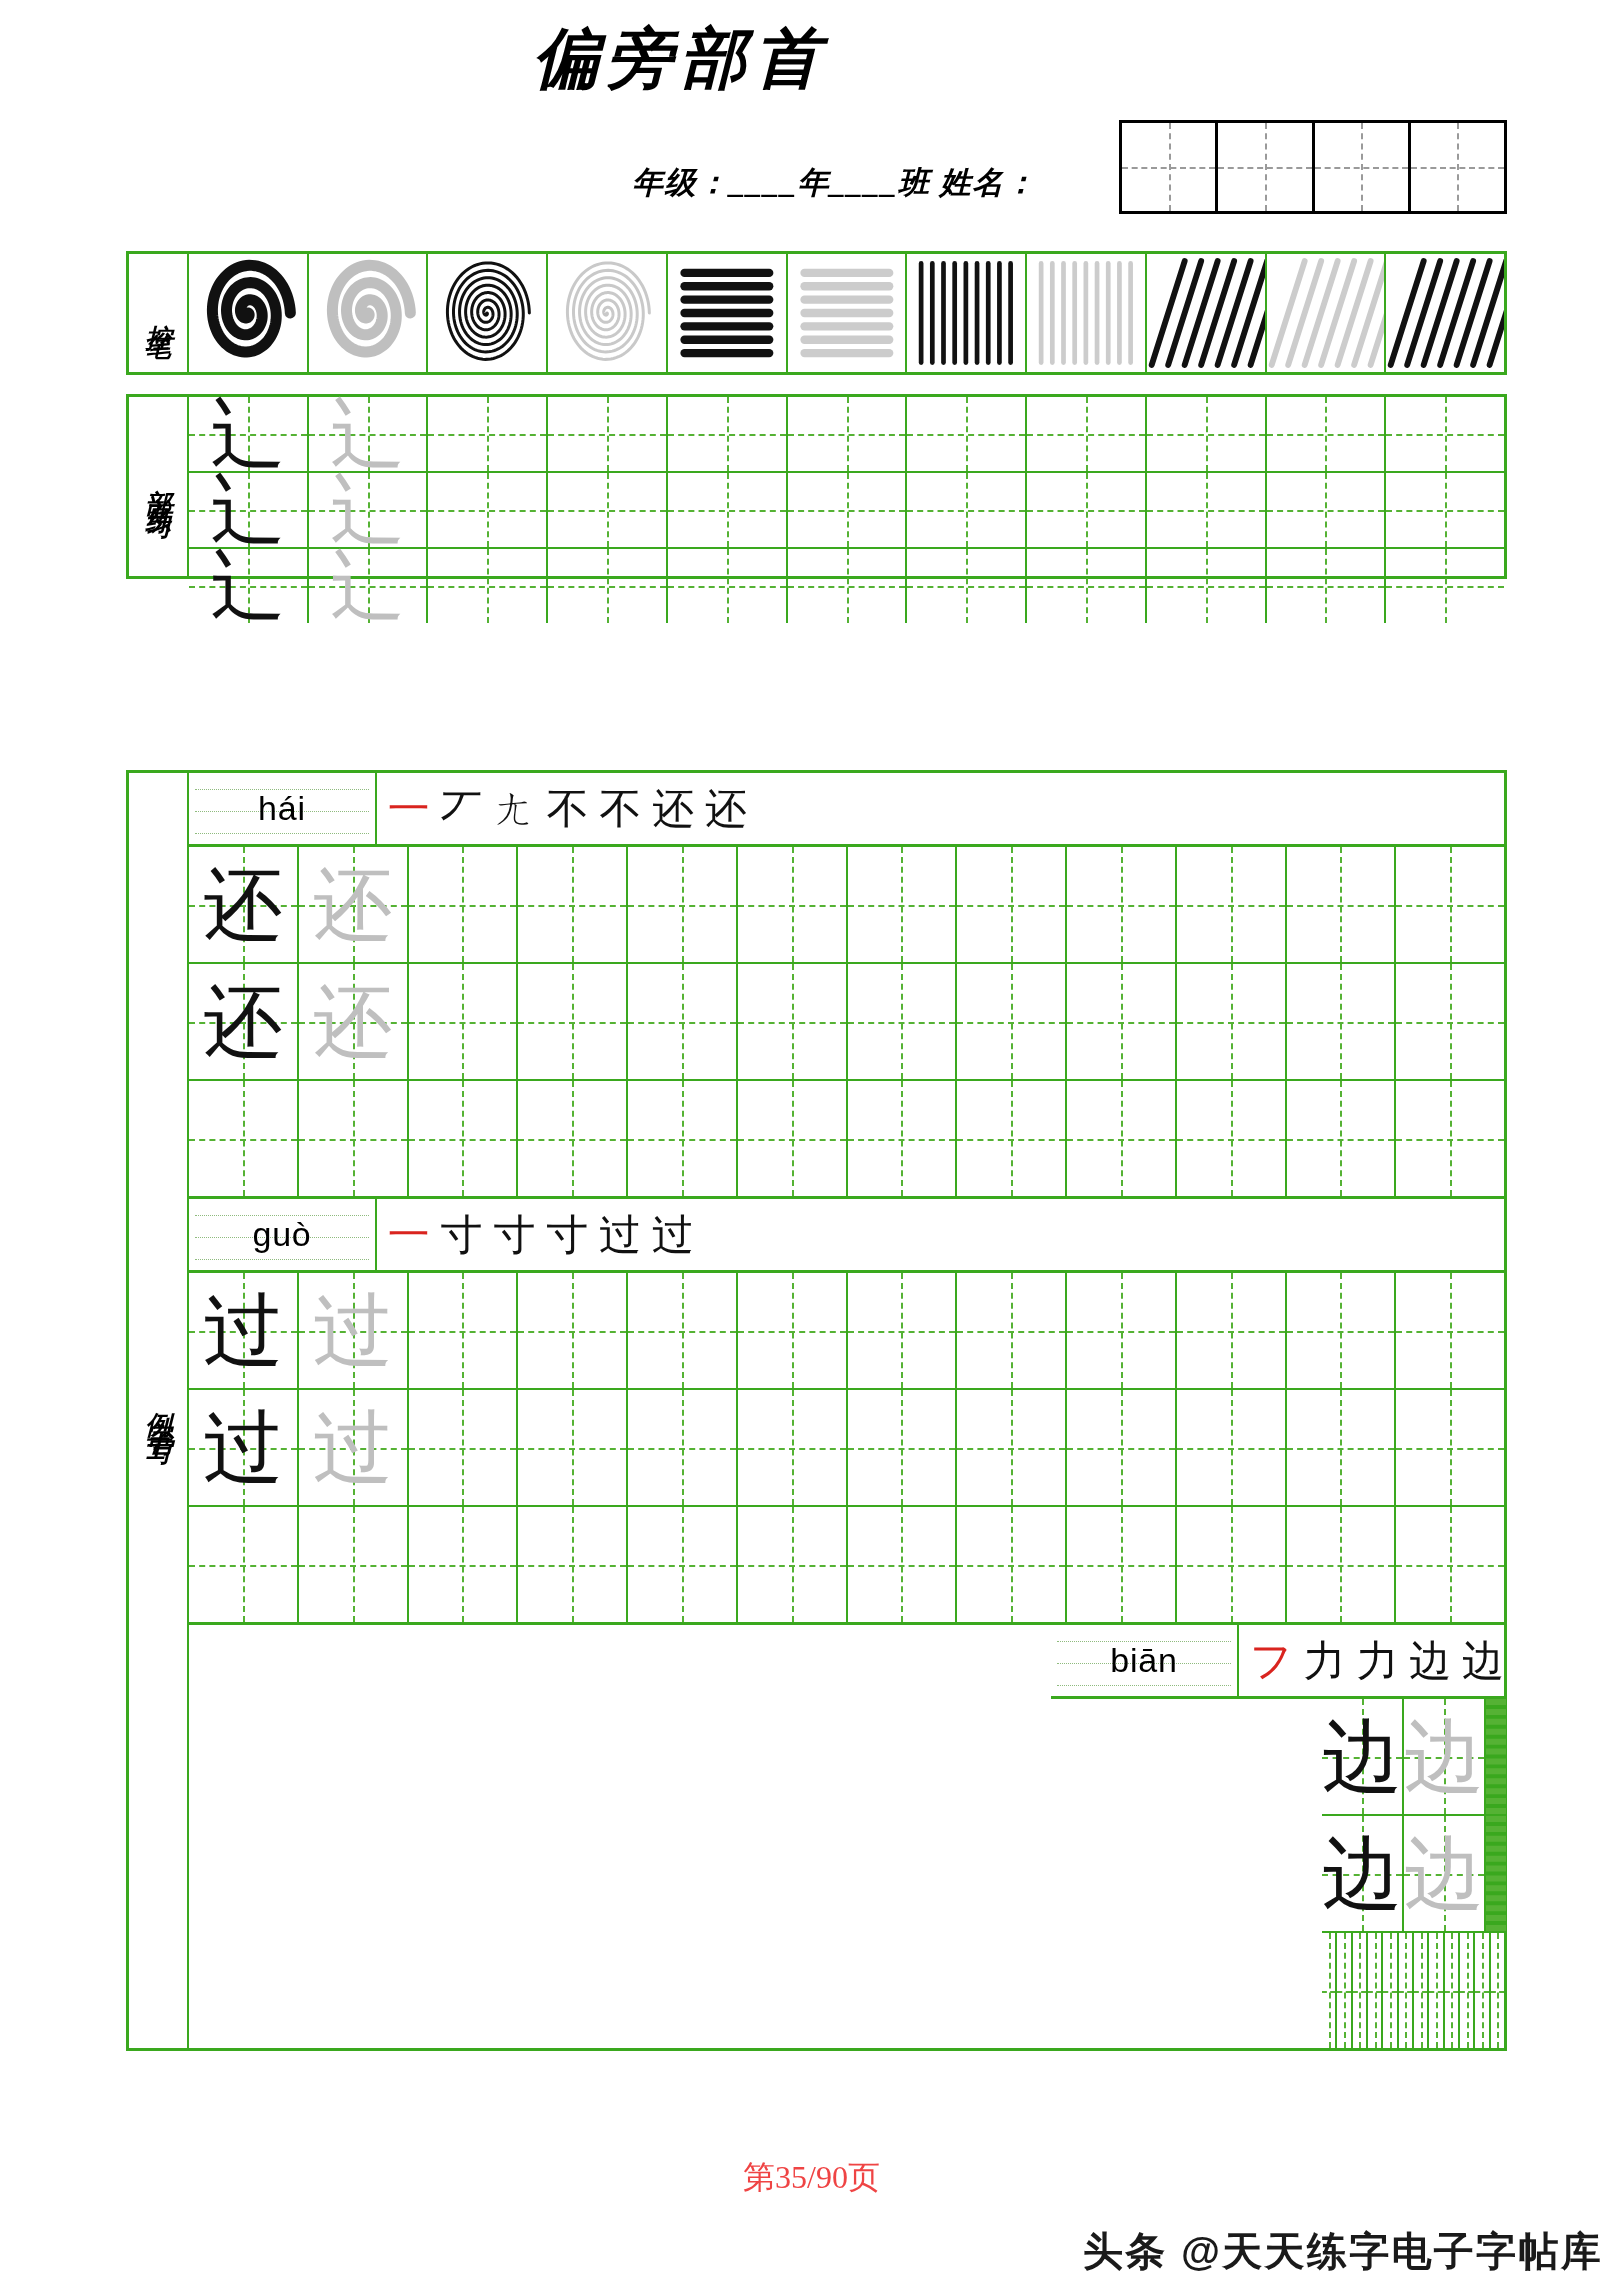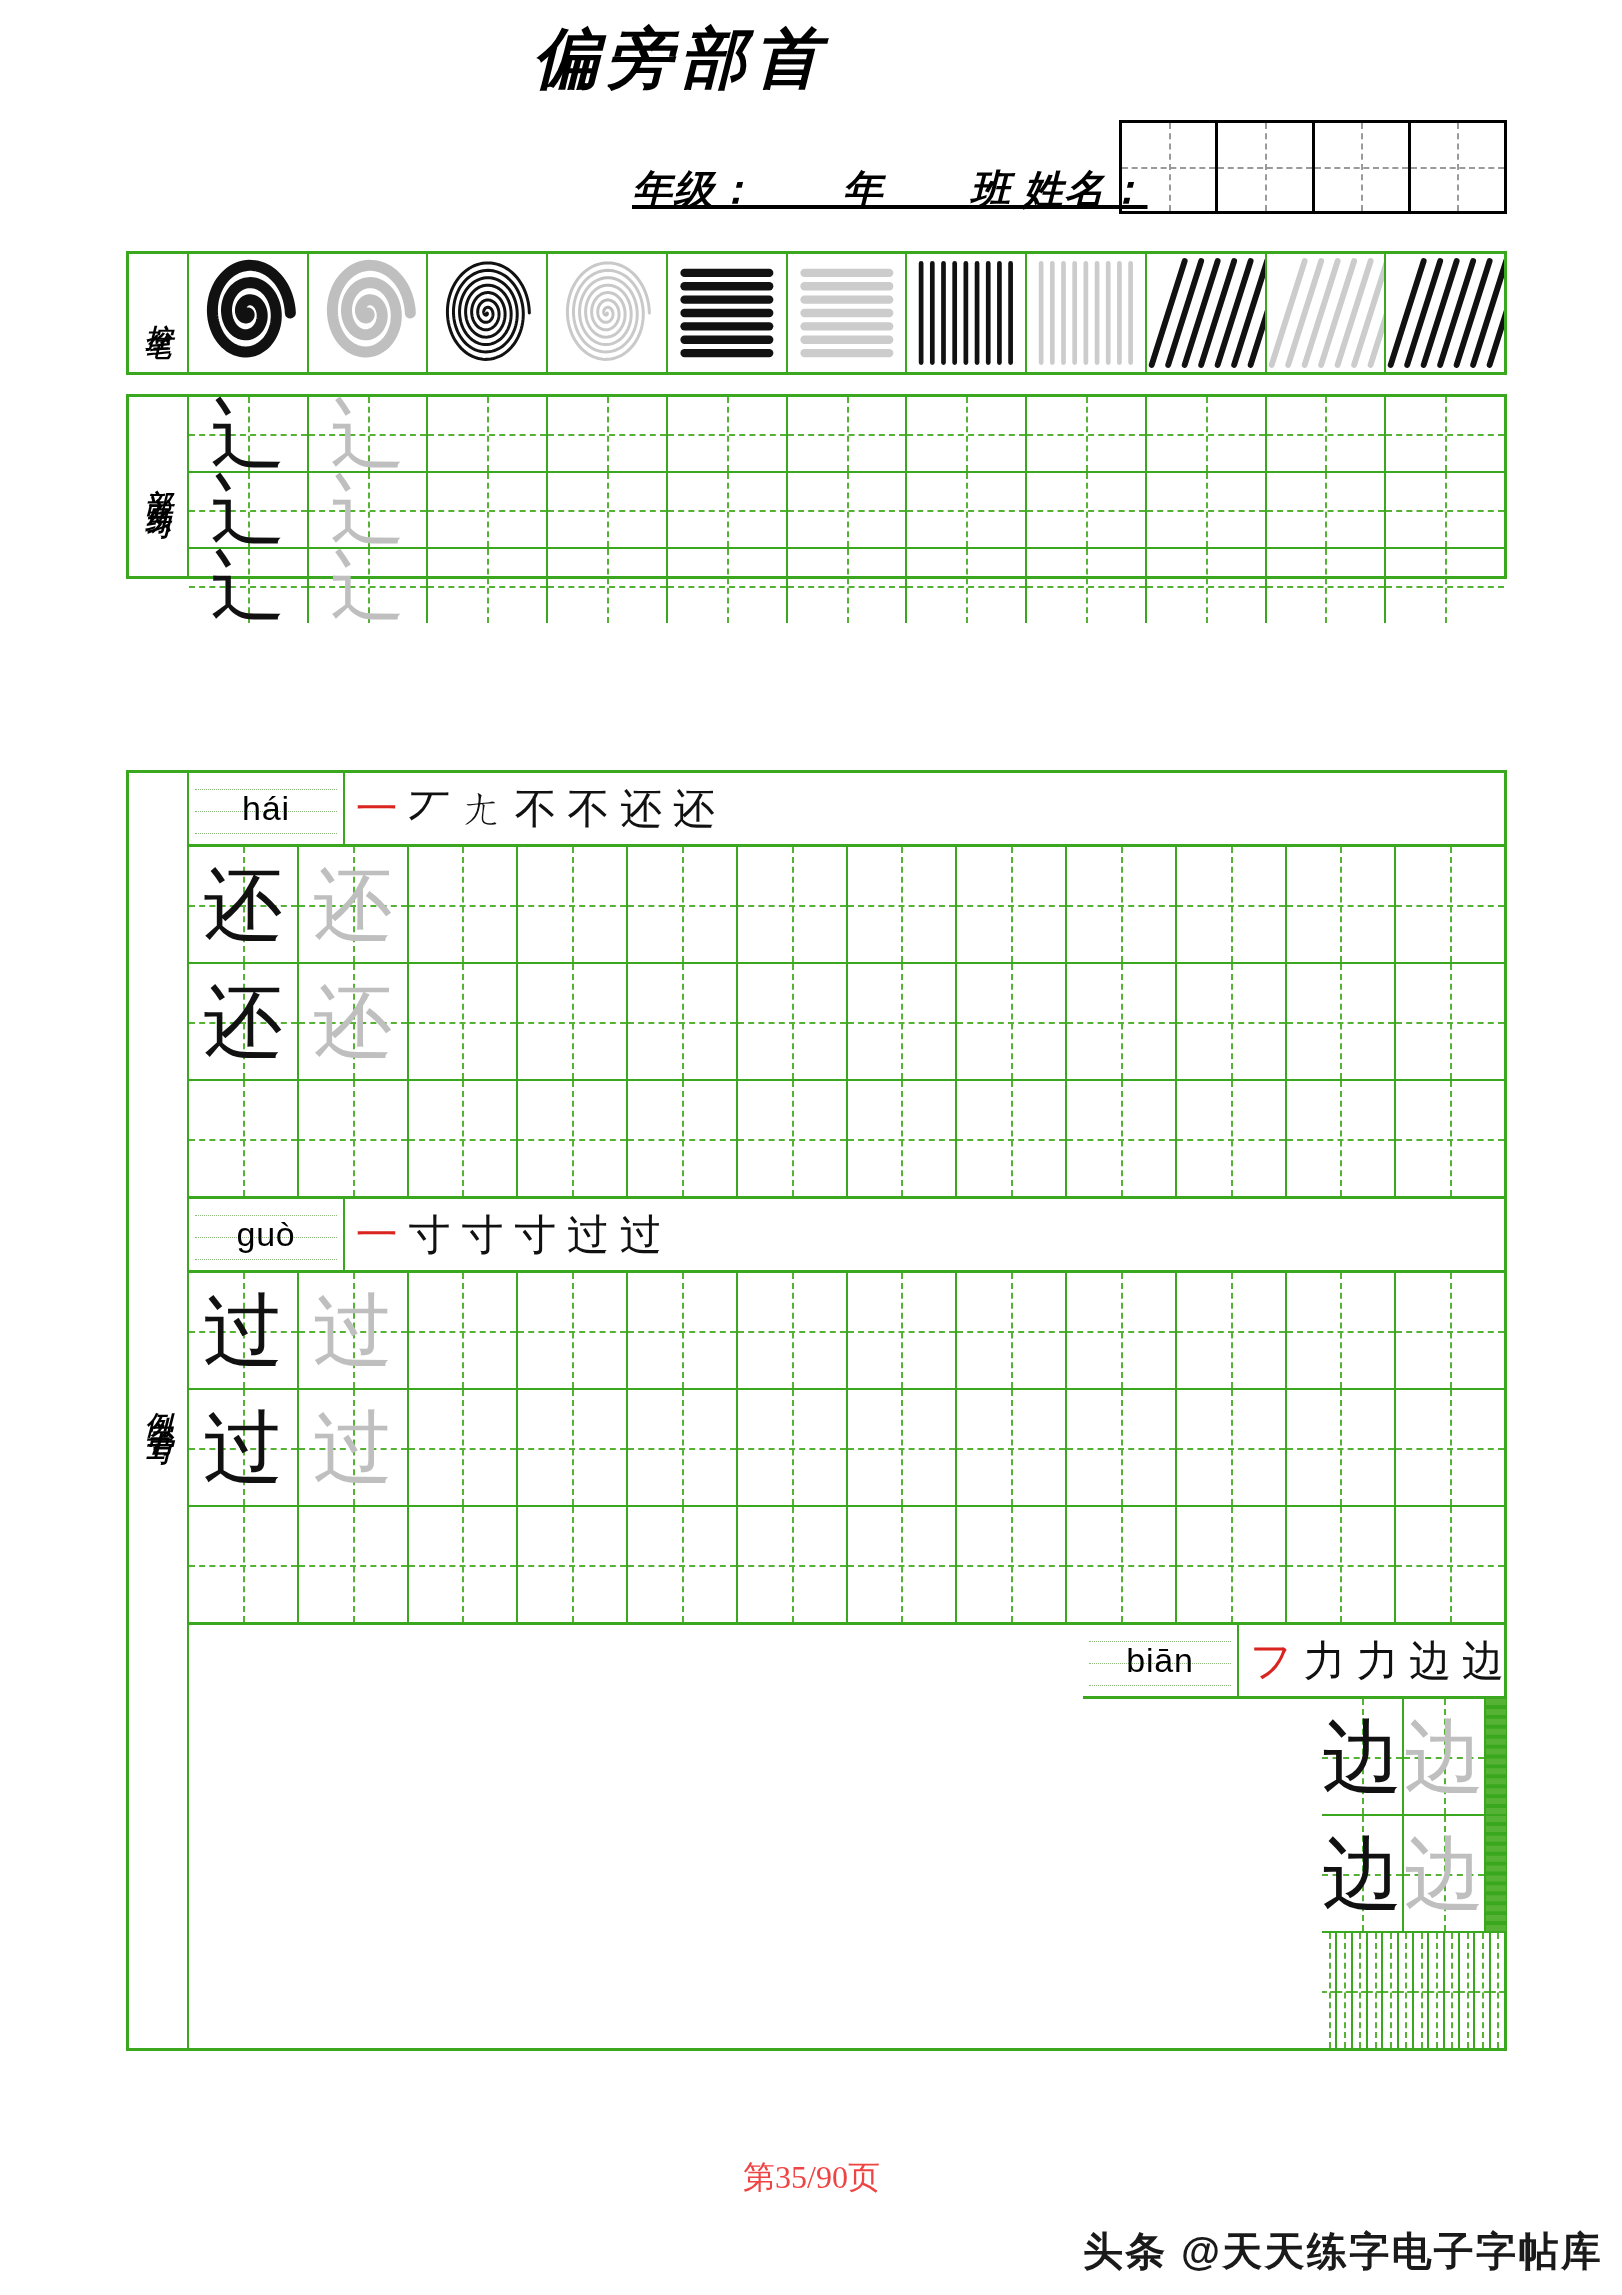--- a/index.html
+++ b/index.html
@@ -26,27 +26,26 @@
     font-weight: 700;
     letter-spacing: 7.7px;
     color: #000;
     font-family: "Liberation Serif", "DejaVu Serif", serif;
     font-style: italic;
   }
   .info-text {
     position: absolute;
     left: 632px;
     top: 162px;
-    font-size: 40px;
+    font-size: 31px;
     font-weight: 700;
     letter-spacing: 1.5px;
     font-style: italic;
     white-space: nowrap;
     color: #000;
-    text-decoration: underline;
   }
   .name-grid {
     position: absolute;
     left: 1119px;
     top: 120px;
     width: 388px;
     height: 94px;
     border: 3.1px solid #000;
     box-sizing: border-box;
     display: flex;
@@ -185,21 +184,21 @@
   }
   .ex-group:last-child { border-bottom: none; align-items: flex-end; }
 
   .stroke-row {
     height: 74px;
     display: flex;
     border-bottom: 3.1px solid #3aa81e;
     box-sizing: border-box;
   }
   .pinyin-cell {
-    width: 156px;
+    width: 188px;
     position: relative;
     border-right: 2.3px solid #3aa81e;
     box-sizing: border-box;
     display: flex;
     align-items: center;
     justify-content: center;
   }
   .pinyin-lines {
     position: absolute;
     left: 6.2px; right: 6.2px;

